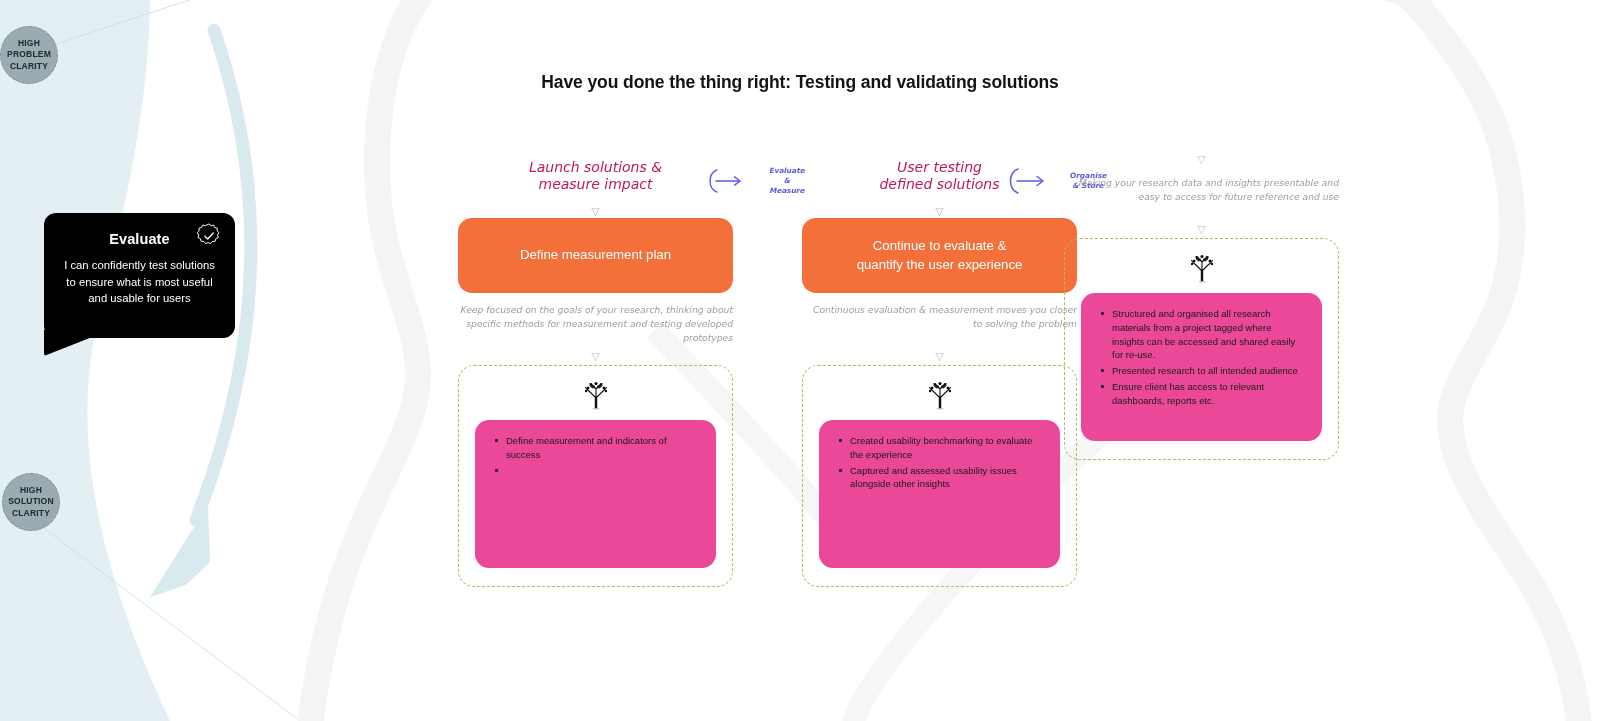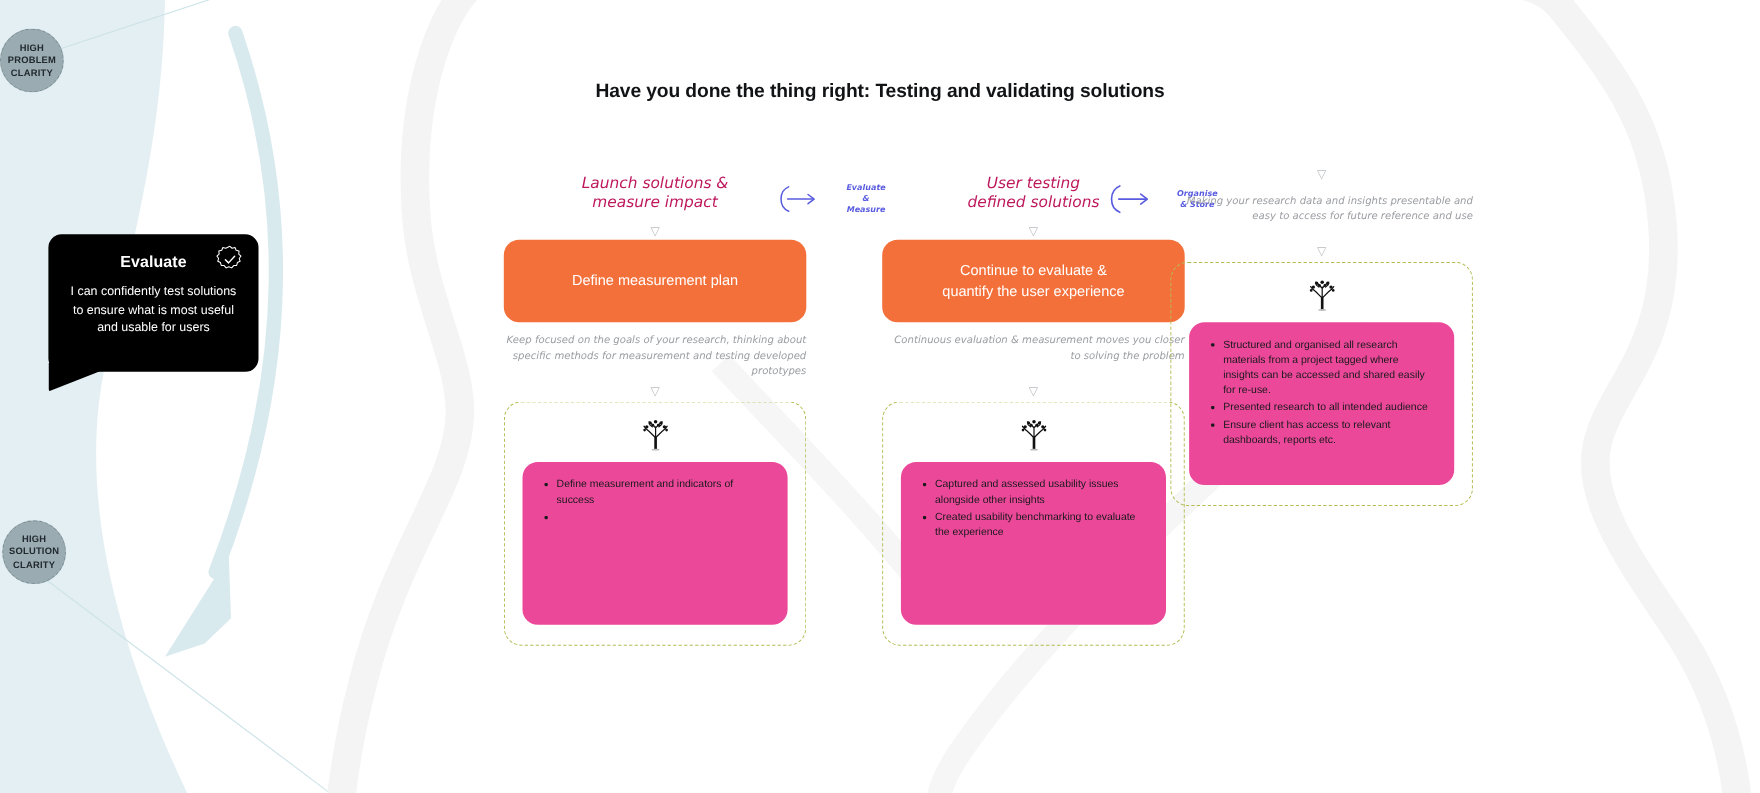--- a/index.html
+++ b/index.html
@@ -319,22 +319,22 @@
           <circle cx="15" cy="3.5" r="1.6" fill="#111"></circle>
           <circle cx="12.5" cy="6.5" r="1.3" fill="#111"></circle>
             <circle cx="17.5" cy="6.5" r="1.3" fill="#111"></circle>
           <circle cx="5" cy="11" r="1.2" fill="#111"></circle>
             <circle cx="25" cy="11" r="1.2" fill="#111"></circle>
           <ellipse cx="15" cy="28.8" rx="3.6" ry="0.8" fill="#bbb"></ellipse>
         </svg>
       </div>
       <div class="green-box">
         <ul>
+          <li>Created usability benchmarking to evaluate the experience</li>
           <li>Captured and assessed usability issues alongside other insights</li>
-          <li>Created usability benchmarking to evaluate the experience</li>
         </ul>
       </div>
     </div>
   </div>
 
   <div class="col" id="col-2">
     <div class="caret">▽</div>
     <div class="hand-note">Making your research data and insights presentable and easy to access for future reference and use</div>
     <div class="caret">▽</div>
     <div class="dashed-card">

